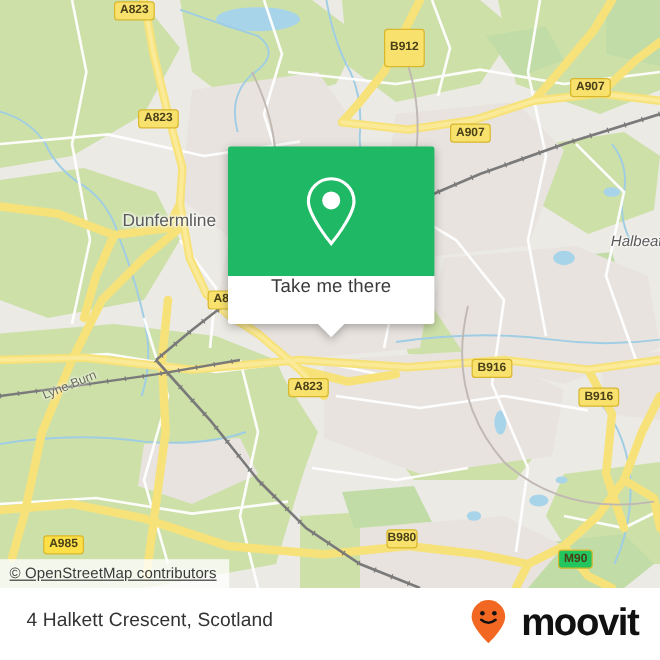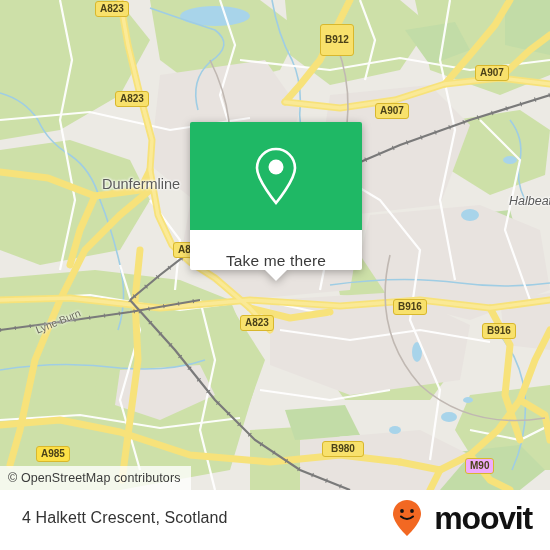--- a/index.html
+++ b/index.html
@@ -40,20 +40,21 @@
     height: 24px;
     display: flex;
     align-items: center;
     padding: 0 10px 0 8px;
     background: rgba(255,255,255,0.78);
     font-size: 12.5px;
     color: #3b3b3b;
     letter-spacing: 0.1px;
     white-space: nowrap;
     z-index: 6;
+    text-decoration: underline;
   }
 
   
   #popup {
     position: absolute;
     left: 190px;
     top: 122px;
     width: 172px;
     z-index: 8;
     filter: drop-shadow(0 2px 4px rgba(0,0,0,0.30));
@@ -63,21 +64,21 @@
     height: 108px;
     display: flex;
     align-items: center;
     justify-content: center;
     border-radius: 2px 2px 0 0;
   }
   #popup-bottom {
     background: #ffffff;
     height: 40px;
     display: flex;
-    align-items: flex-end;
+    align-items: flex-start;
     justify-content: center;
     position: relative;
     border-radius: 0 0 2px 2px;
   }
   #popup-label {
     font-size: 15.5px;
     color: #3a3a3a;
     letter-spacing: 0.15px;
   }
   #popup-tail {
@@ -287,23 +288,23 @@
     <div class="shield" style="position:absolute;left:173px;top:242px;background:#f8e16c;border:1.5px solid #d8b72d;border-radius:3px;padding:1px 4px;font-size:10px;font-weight:bold;color:#4a4119;line-height:12px;">A823</div>
 
     <div class="shield" style="position:absolute;left:240px;top:315px;background:#f8e16c;border:1.5px solid #d8b72d;border-radius:3px;padding:1px 4px;font-size:10px;font-weight:bold;color:#4a4119;line-height:12px;">A823</div>
 
     <div class="shield" style="position:absolute;left:393px;top:299px;background:#f8e16c;border:1.5px solid #d8b72d;border-radius:3px;padding:1px 4px;font-size:10px;font-weight:bold;color:#4a4119;line-height:12px;">B916</div>
 
     <div class="shield" style="position:absolute;left:482px;top:323px;background:#f8e16c;border:1.5px solid #d8b72d;border-radius:3px;padding:1px 4px;font-size:10px;font-weight:bold;color:#4a4119;line-height:12px;">B916</div>
 
     <div class="shield" style="position:absolute;left:36px;top:446px;background:#fde047;border:1.5px solid #d8b72d;border-radius:3px;padding:1px 4px;font-size:10px;font-weight:bold;color:#4a4119;line-height:12px;">A985</div>
 
-    <div class="shield" style="position:absolute;left:322px;top:441px;background:#f8e16c;border:1.5px solid #d8b72d;border-radius:3px;padding:1px 8px;font-size:10px;font-weight:bold;color:#4a4119;line-height:12px;">B980</div>
-
-    <div class="shield" style="position:absolute;left:465px;top:458px;background:#f0abfc;border:1.5px solid #d8b72d;border-radius:3px;padding:1px 4px;font-size:10px;font-weight:bold;color:#4a4119;line-height:12px;">M90</div>
+    <div class="shield" style="position:absolute;left:322px;top:441px;background:#f8e16c;border:1.5px solid #d8b72d;border-radius:3px;padding:1px 0;font-size:10px;font-weight:bold;color:#4a4119;line-height:12px;">B980</div>
+
+    <div class="shield" style="position:absolute;left:465px;top:458px;background:#22c55e;border:1.5px solid #d8b72d;border-radius:3px;padding:1px 4px;font-size:10px;font-weight:bold;color:#4a4119;line-height:12px;">M90</div>
 
     <div id="attribution">
       <span>© OpenStreetMap contributors</span>
     </div>
   </div>
 
   <div id="popup">
     <div id="popup-top">
       <svg width="48" height="62" viewBox="0 0 48 62">
         <path d="M24 4 C13.5 4 5 12.5 5 23 C5 35 24 58 24 58 C24 58 43 35 43 23 C43 12.5 34.5 4 24 4 Z" fill="none" stroke="#ffffff" stroke-width="2.6"></path>

